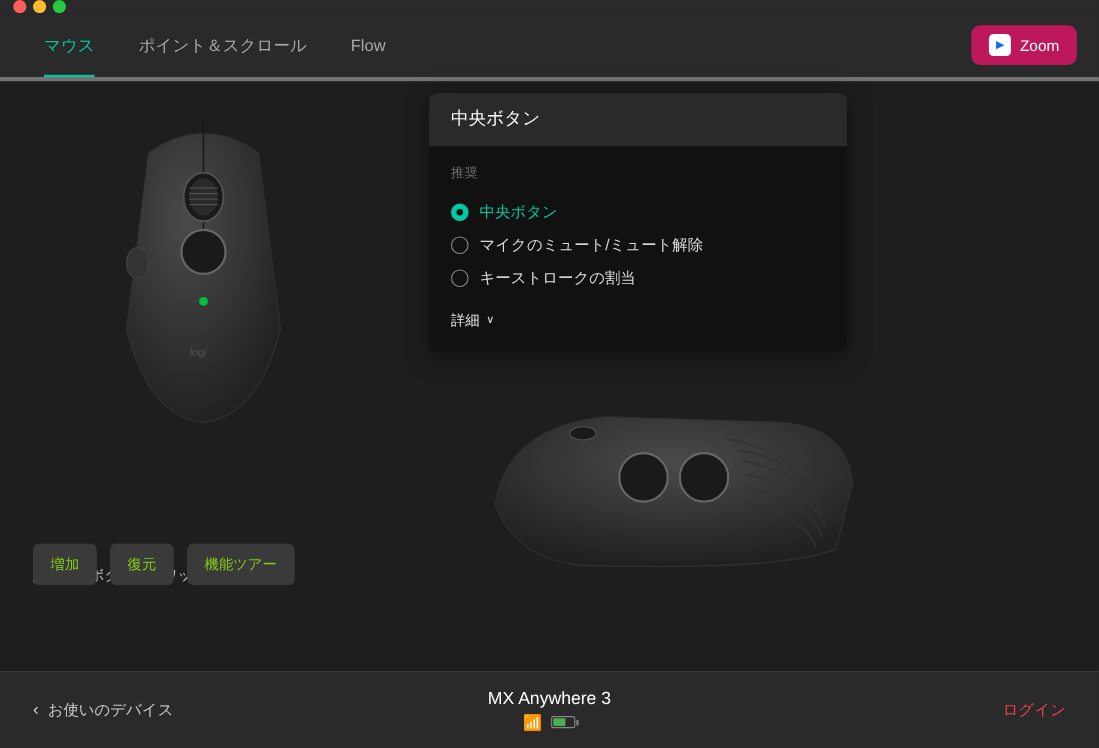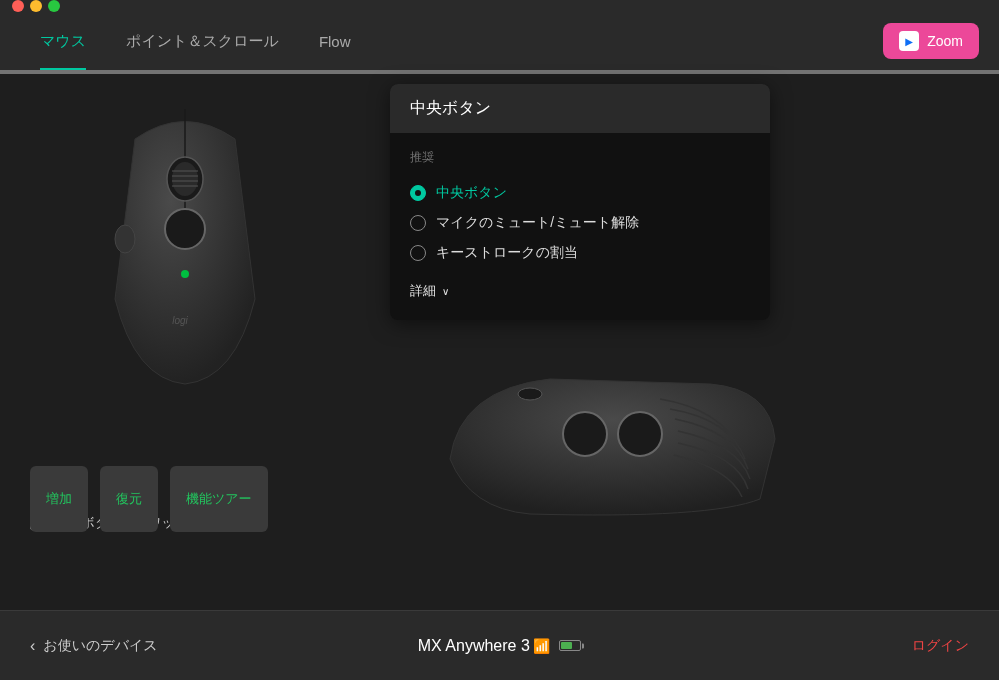--- a/index.html
+++ b/index.html
@@ -72,21 +72,21 @@
       left: 20px;
       right: 20px;
       height: 2px;
       background: #00c8a0;
     }
     .zoom-button {
       position: absolute;
       right: 20px;
       top: 50%;
       transform: translateY(-50%);
-      background: #ec4899;
+      background: #be185d;
       border: none;
       border-radius: 8px;
       color: white;
       font-size: 14px;
       padding: 8px 16px;
       display: flex;
       align-items: center;
       gap: 8px;
       cursor: pointer;
     }
@@ -211,23 +211,23 @@
       width: 14px;
       height: 14px;
       border: 1.5px solid #888888;
       border-radius: 2px;
       background: transparent;
     }
     .action-button {
       background: #3a3a3a;
       border: none;
       border-radius: 6px;
-      color: #22c55e;
+      color: #84cc16;
       font-size: 13px;
-      padding: 24px 16px;
+      padding: 10px 16px;
       cursor: pointer;
     }
 
     
     .footer {
       position: absolute;
       bottom: 0;
       left: 0;
       width: 100%;
       height: 70px;
@@ -245,20 +245,21 @@
       gap: 8px;
       font-size: 14px;
       color: #cccccc;
       cursor: pointer;
     }
     .footer-back-icon {
       font-size: 16px;
     }
     .footer-center {
       display: flex;
+      flex-direction: column;
       align-items: center;
       gap: 4px;
     }
     .footer-device-name {
       font-size: 16px;
       font-weight: 500;
       color: #ffffff;
     }
     .footer-icons {
       display: flex;

